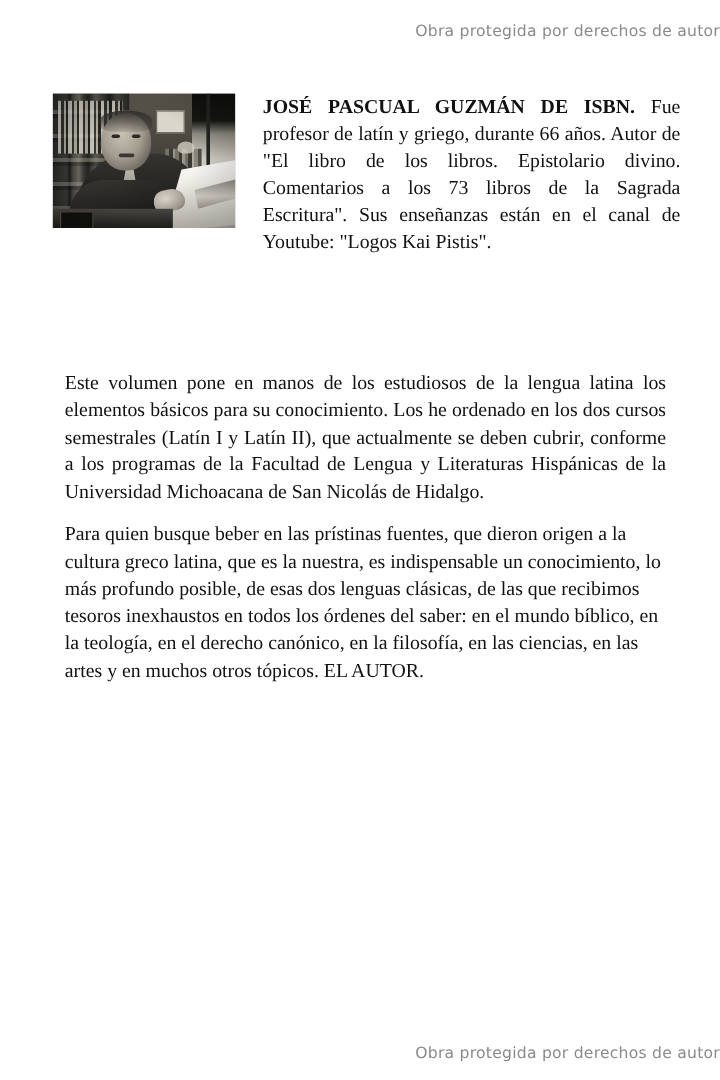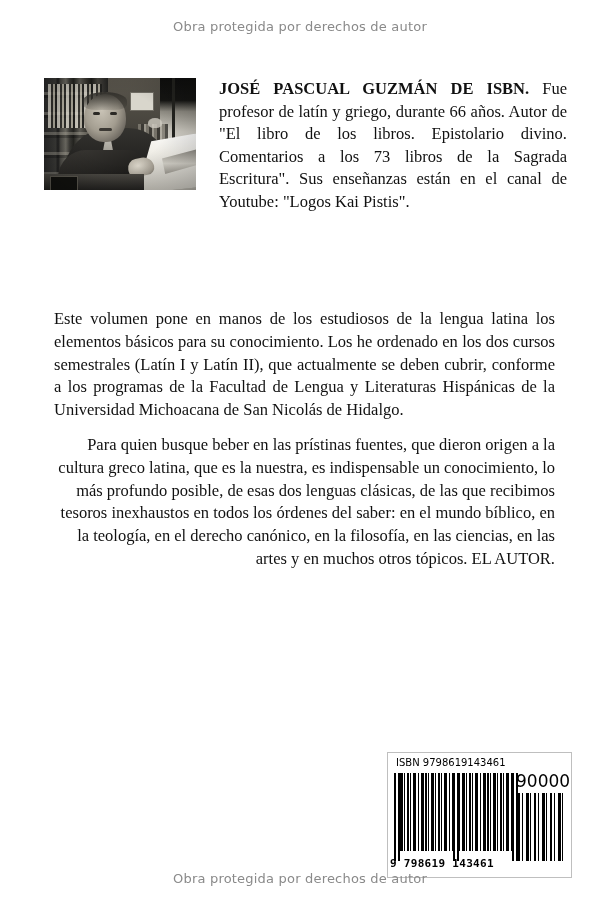--- a/index.html
+++ b/index.html
@@ -20,21 +20,21 @@
     inset: 0;
     width: 600px;
     height: 900px;
   }
 
   
   .watermark {
     position: absolute;
     left: 0;
     width: 600px;
-    text-align: center;
+    text-align: right;
     font-family: "DejaVu Sans", sans-serif;
     font-size: 13px;
     letter-spacing: 0.2px;
     color: #8a8a8a;
     user-select: none;
   }
   .watermark-top { top: 19px; }
   .watermark-bottom { top: 871px; }
 
   
@@ -212,21 +212,21 @@
     width: 525px;
     font-size: 16.5px;
     line-height: 22.8px;
     color: #111111;
   }
   .body-copy p {
     margin: 12px;
     text-align: justify;
     text-justify: inter-word;
   }
-  .body-copy p:last-child { text-align: right; }
+  .body-copy p:last-child { text-align: left; }
   .body-copy p.justify-all {
     text-align: justify;
   }
 
   
   .barcode-box {
     position: absolute;
     left: 387px;
     top: 752px;
     width: 185px;
@@ -348,24 +348,16 @@
 
     <p class="author-bio"><span class="author-name">JOSÉ PASCUAL GUZMÁN DE ISBN.</span><span> Fue profesor de latín y griego, durante 66 años. Autor de "El libro de los libros. Epistolario divino. Comentarios a los 73 libros de la Sagrada Escritura". Sus enseñanzas están en el canal de Youtube: "Logos Kai Pistis".</span></p>
 
   </div>
 
   <div class="body-copy">
     <p class="justify-all">Este volumen pone en manos de los estudiosos de la lengua latina los elementos básicos para su conocimiento. Los he ordenado en los dos cursos semestrales (Latín I y Latín II), que actualmente se deben cubrir, conforme a los programas de la Facultad de Lengua y Literaturas Hispánicas de la Universidad Michoacana de San Nicolás de Hidalgo.</p>
     <p>Para quien busque beber en las prístinas fuentes, que dieron origen a la cultura greco latina, que es la nuestra, es indispensable un conocimiento, lo más profundo posible, de esas dos lenguas clásicas, de las que recibimos tesoros inexhaustos en todos los órdenes del saber: en el mundo bíblico, en la teología, en el derecho canónico, en la filosofía, en las ciencias, en las artes y en muchos otros tópicos. EL AUTOR.</p>
   </div>
 
-  <div class="barcode-box">
-    <div class="isbn-label">ISBN 9798619143461</div>
-    <div class="barcode-main"></div>
-    <div class="barcode-main-guards"></div>
-    <div class="barcode-digits">9 798619 143461</div>
-    <div class="addon-price">90000</div>
-    <div class="barcode-addon"></div>
-  </div>
 
   <div class="watermark watermark-bottom">Obra protegida por derechos de autor</div>
 
 </div>
 
 </body></html>

